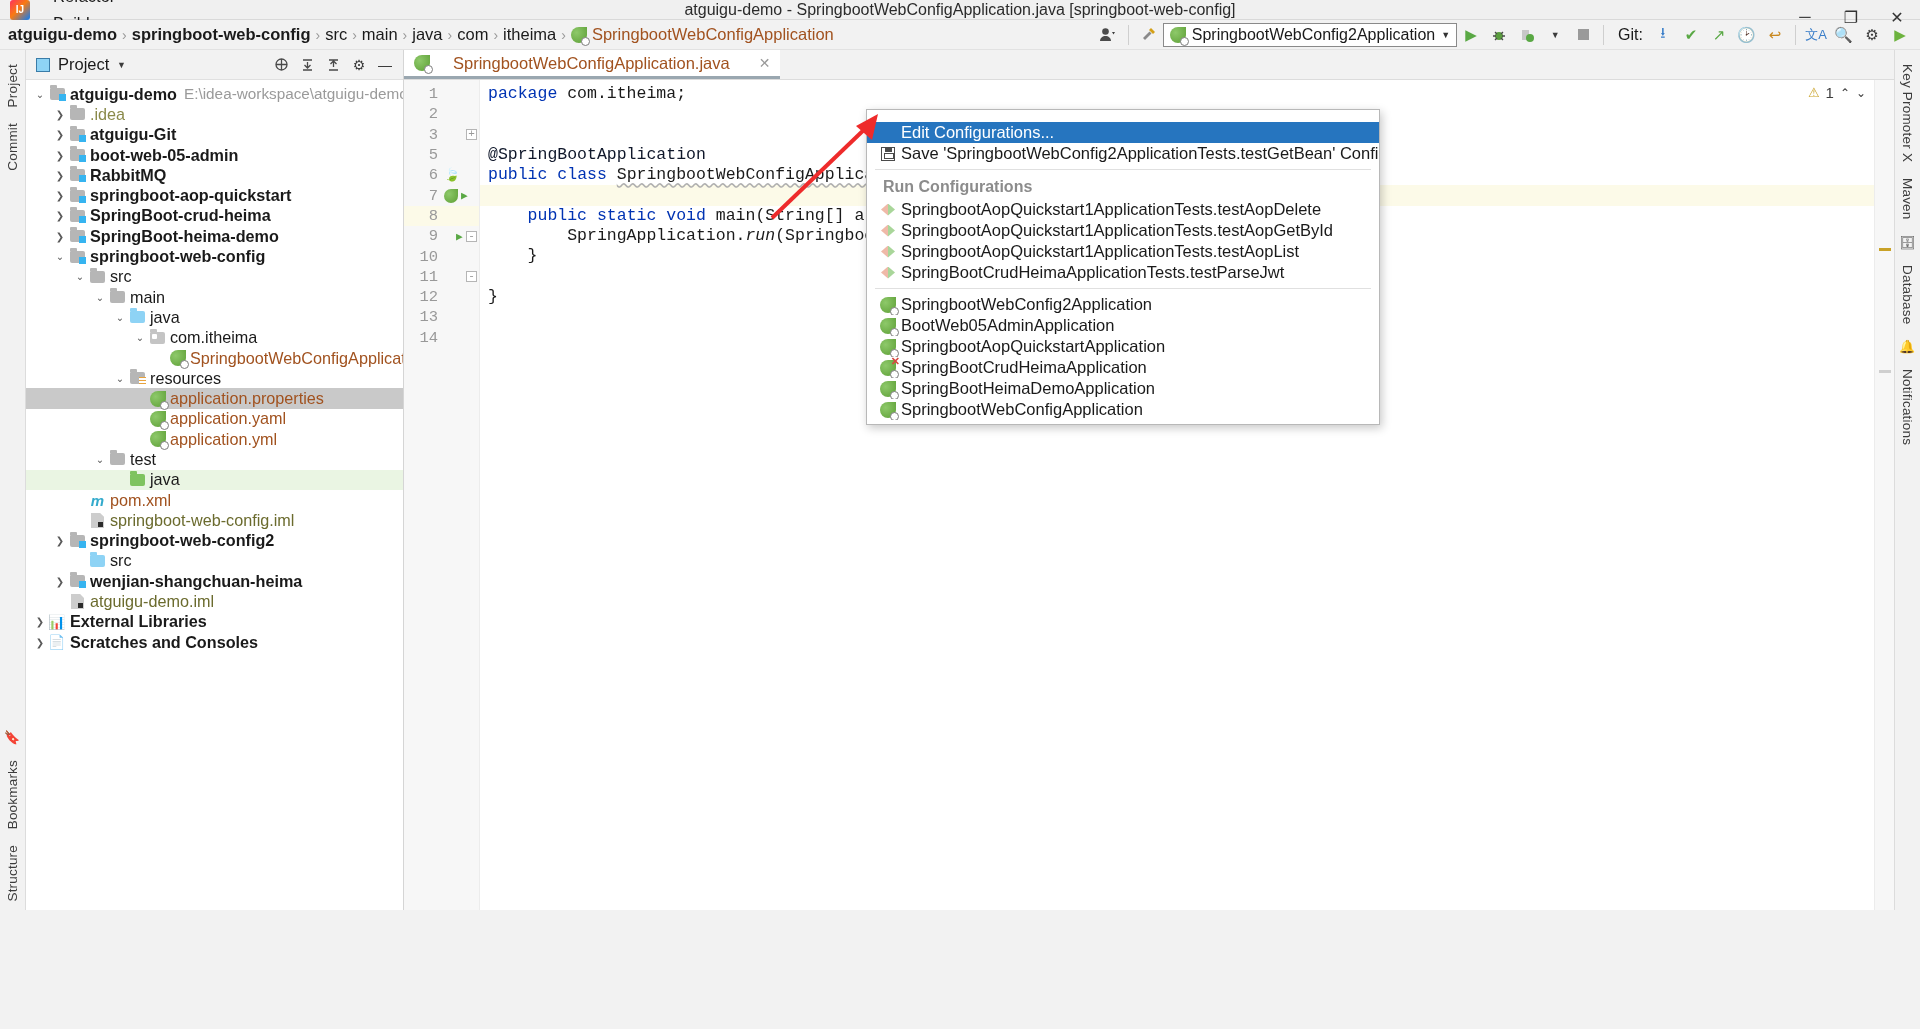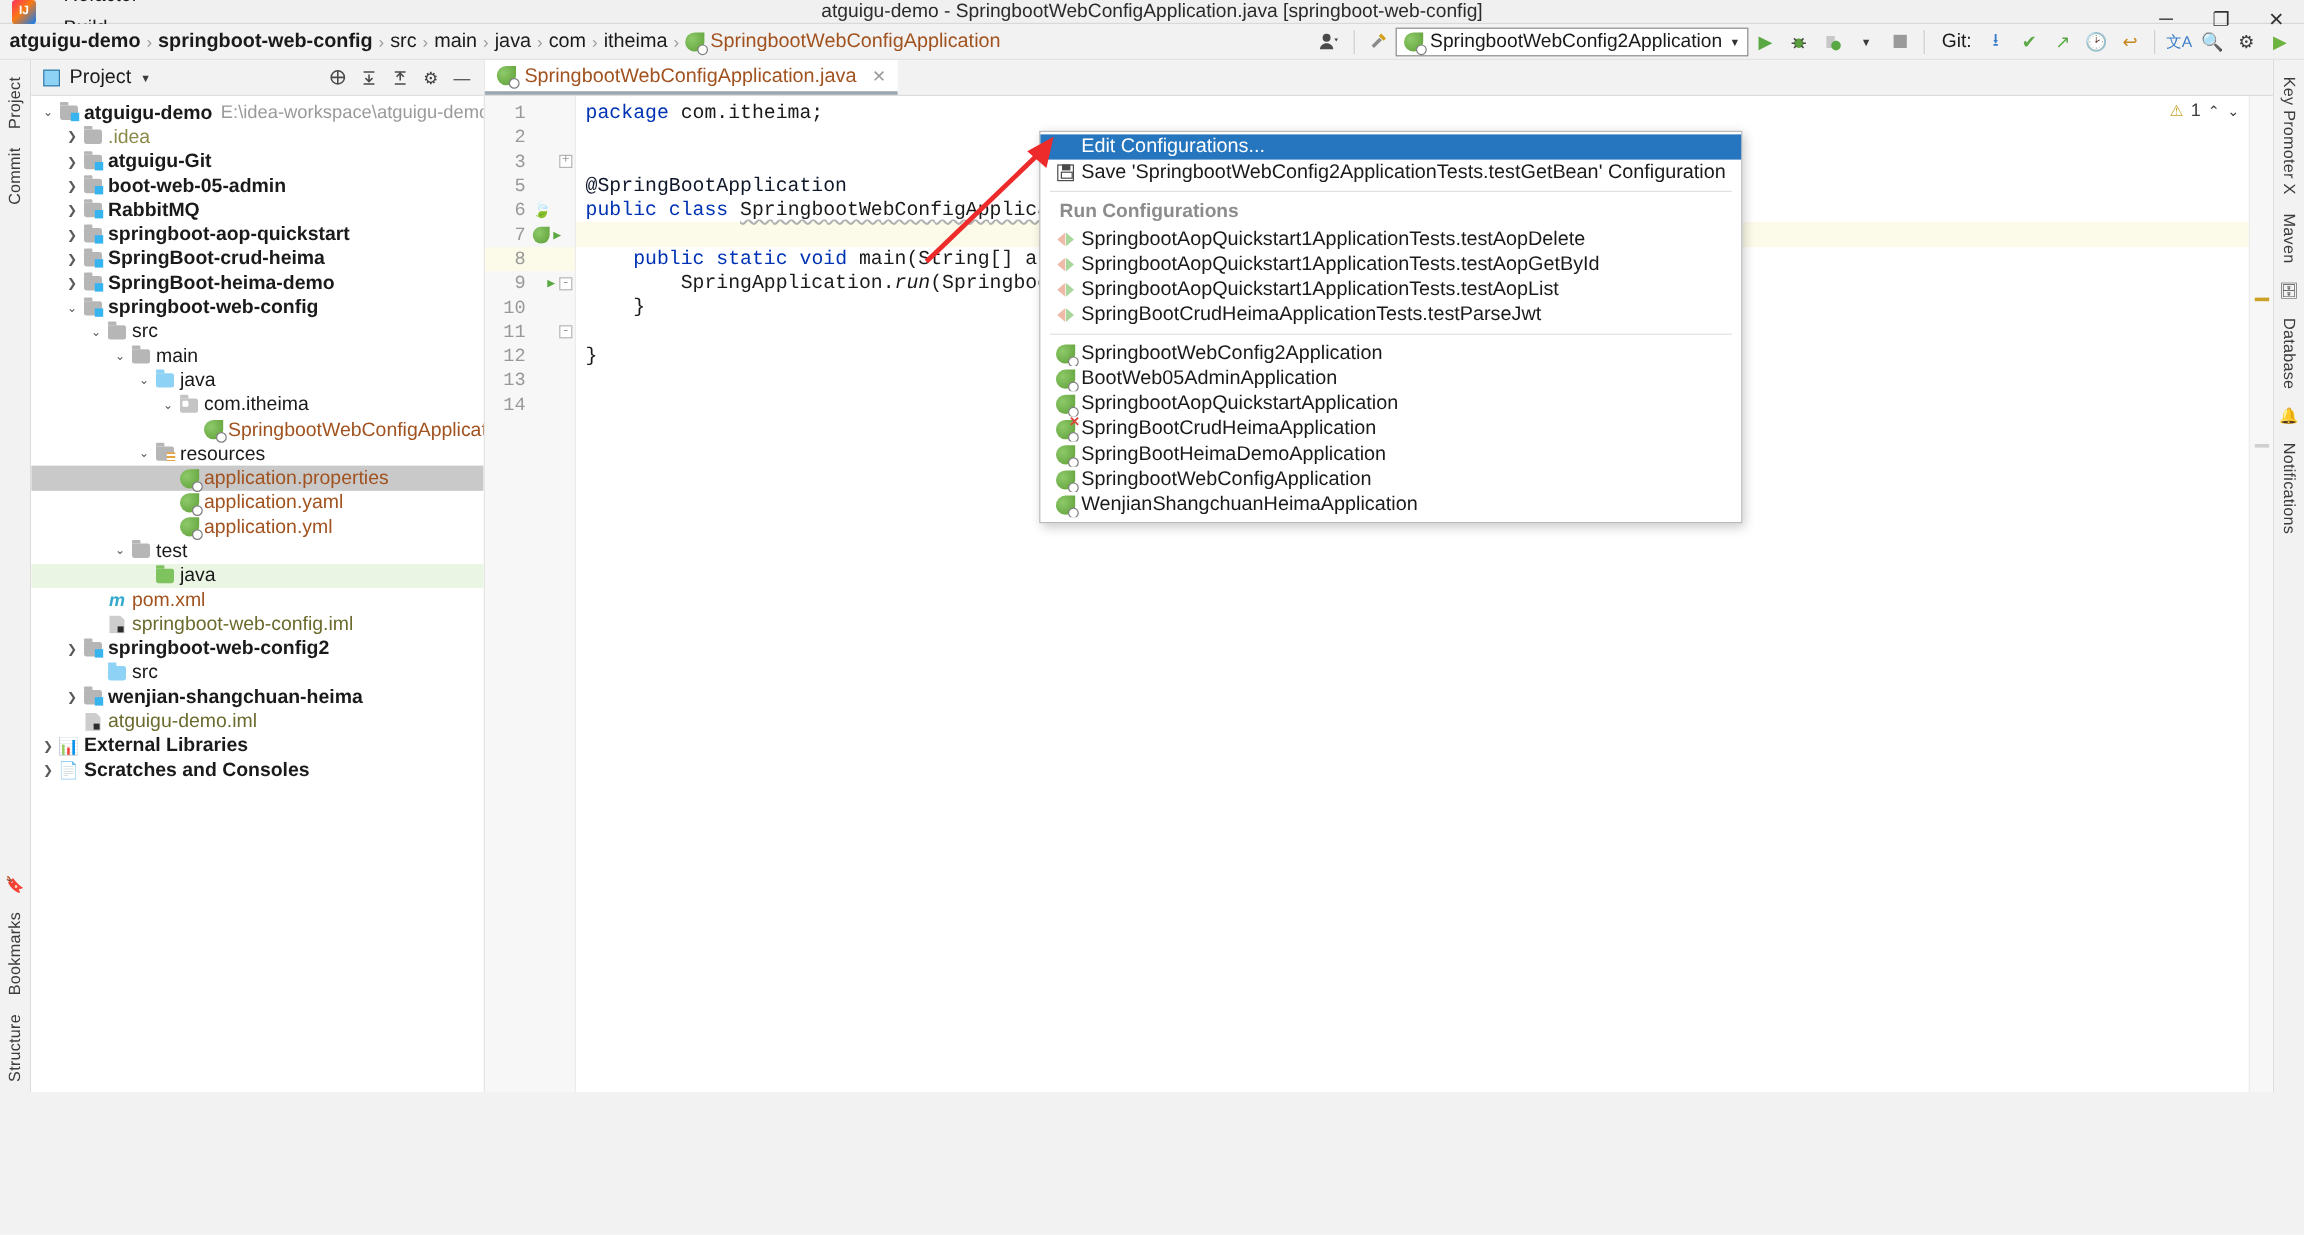--- a/index.html
+++ b/index.html
@@ -140,21 +140,21 @@
     width:13px;height:15px;background:#cdcdcd;position:relative;
     clip-path:polygon(0 0,70% 0,100% 26%,100% 100%,0 100%);
   }
   .iml-ico:after{content:"";position:absolute;right:1px;bottom:1px;width:5px;height:5px;background:#2b2b2b;}
   .ext-ico{color:#4a90c4;font-size:14px;}
 
   
   #editor-area{flex:1;display:flex;flex-direction:column;background:#fff;position:relative;min-width:0;}
   #tabs-row{height:30px;background:#f2f2f2;display:flex;align-items:stretch;border-bottom:1px solid #dcdcdc;}
   .etab{
-    display:flex;align-items:center;gap:7px;padding:0 10px;background:#fff;
+    display:flex;align-items:center;gap:23px;padding:0 10px;background:#fff;
     border-bottom:3px solid #9aa7b0;font-size:16.5px;color:#a1521f;
   }
   .etab .x{color:#9a9a9a;font-size:14px;margin-left:6px;}
 
   #code-wrap{flex:1;display:flex;position:relative;overflow:hidden;}
   #gutter{
     width:76px;background:#f7f7f7;border-right:1px solid #ececec;
     padding-top:4px;flex:0 0 76px;position:relative;
   }
   .gline{
@@ -200,23 +200,23 @@
 
   
   .warn-cluster{
     position:absolute;right:28px;top:34px;display:flex;align-items:center;gap:6px;
     font-size:15px;color:#3c3c3c;z-index:4;
   }
   .warn-tri{color:#c9a227;font-size:13px;}
 
   
   #dropdown{
-    position:absolute;left:866px;top:59px;width:586px;background:#fff;
+    position:absolute;left:866px;top:59px;width:514px;background:#fff;
     border:1px solid #b8b8b8;box-shadow:2px 3px 9px rgba(0,0,0,.22);
-    z-index:50;padding:2px 0 4px 0;
+    z-index:50;padding:12px 0 4px 0;
   }
   .dd-item{
     display:flex;align-items:center;height:21px;font-size:16.5px;padding:0 8px;
     white-space:nowrap;overflow:hidden;
   }
   .dd-item .dd-ico{width:26px;flex:0 0 26px;display:flex;align-items:center;justify-content:center;}
   .dd-item.selected{background:#2675bf;color:#fff;}
   .dd-item.selected .dd-lbl{color:#fff;}
   .dd-sep{height:1px;background:#e0e0e0;margin:5px 8px;}
   .dd-group{
@@ -819,28 +819,20 @@
           <span class="dd-lbl">SpringBootHeimaDemoApplication</span>
         </div>
         <div class="dd-item">
           <span class="dd-ico">
             <span class="spring-ico leaf">
               <span class="gear"></span>
             </span>
           </span>
           <span class="dd-lbl">SpringbootWebConfigApplication</span>
         </div>
-        <div class="dd-item">
-          <span class="dd-ico">
-            <span class="spring-ico leaf">
-              <span class="gear"></span>
-            </span>
-          </span>
-          <span class="dd-lbl">WenjianShangchuanHeimaApplication</span>
-        </div>
       </div>
 </div>
 
 <svg id="red-arrow" width="130" height="115" viewBox="0 0 130 115">
   <line x1="12" y1="108" x2="110" y2="14" stroke="#ee2b2b" stroke-width="4"></line>
   <polygon points="118,4 96,16 112,30" fill="#ee2b2b"></polygon>
 </svg>
 </div>
 
 </body></html>

